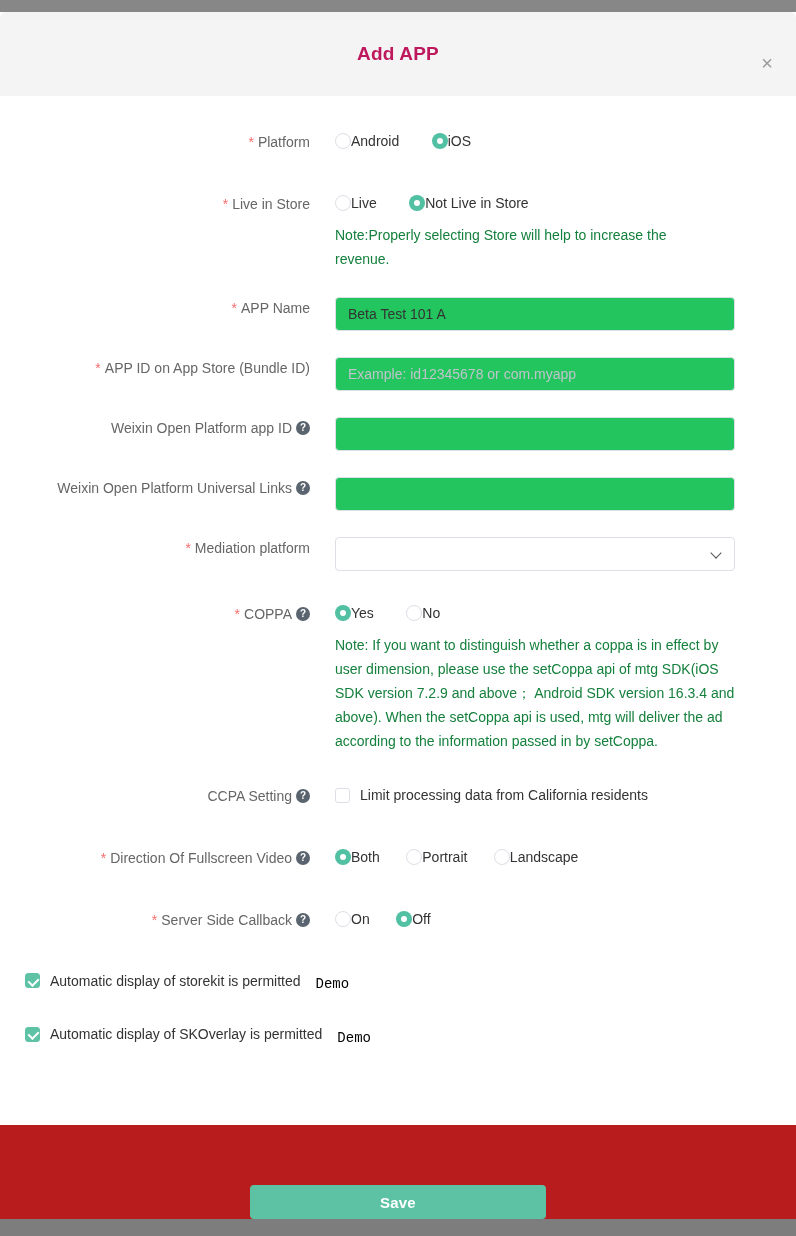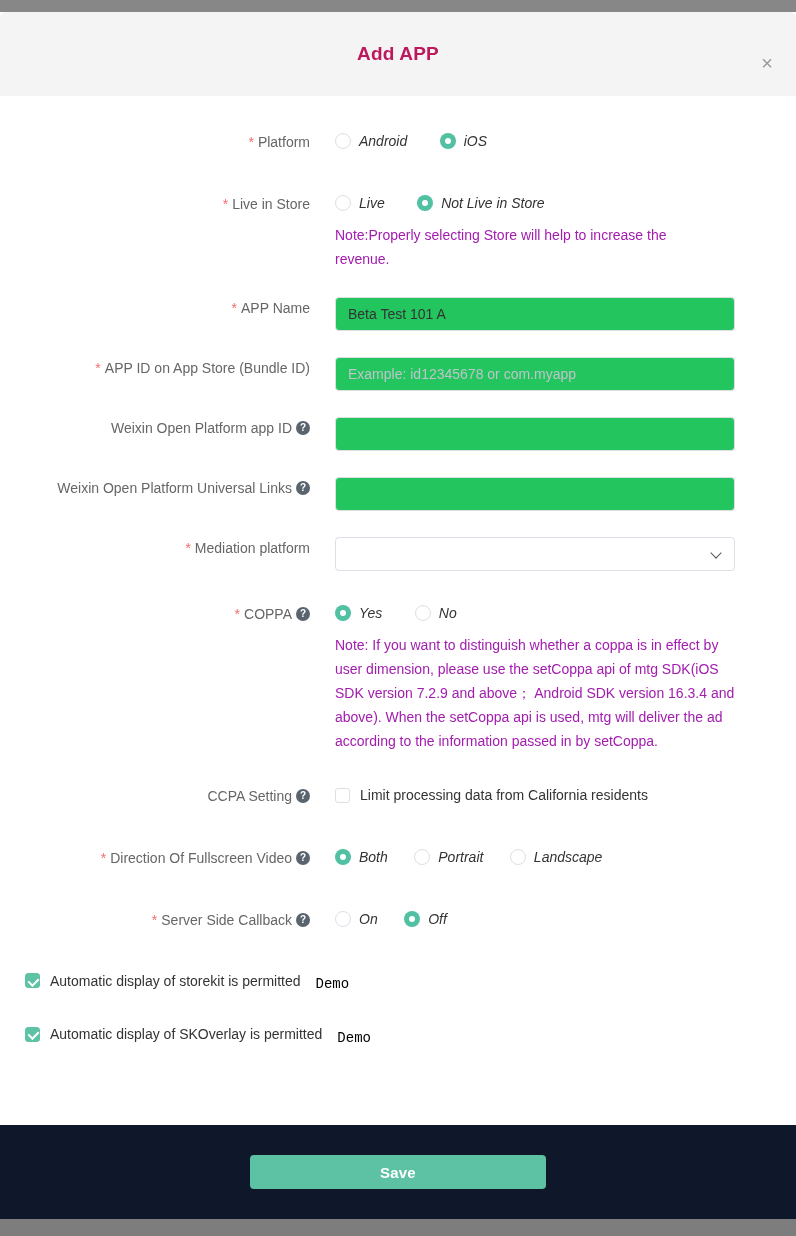--- a/index.html
+++ b/index.html
@@ -42,21 +42,21 @@
   .radio:last-child { margin-right: 0; }
   .radio-circle {
     width: 16px; height: 16px; border-radius: 50%;
     border: 1px solid #dcdfe6; background: #fff; flex: none; position: relative;
   }
   .radio.checked .radio-circle { border: none; background: #52c0a2; }
   .radio.checked .radio-circle::after {
     content: ""; position: absolute; left: 5px; top: 5px;
     width: 6px; height: 6px; border-radius: 50%; background: #fff;
   }
-  .radio-text { margin-left: 8px; font-size: 14px; color: #333; line-height: 20px; font-style: italic; }
+  .radio-text { margin-left: 0; font-size: 14px; color: #333; line-height: 20px; }
 
   
   .check { display: inline-flex; align-items: center; cursor: pointer; }
   .check-box {
     width: 15px; height: 15px; border-radius: 3px; flex: none;
     border: 1px solid #dcdfe6; background: #fff; position: relative;
   }
   .check.checked .check-box { background: #5ec3a4; border-color: #5ec3a4; }
   .check.checked .check-box::after {
     content: ""; position: absolute; left: 4px; top: 1.5px;
@@ -85,28 +85,28 @@
   }
 
   
   .qicon {
     width: 14px; height: 14px; border-radius: 50%; background: #5a646e;
     color: #fff; font-size: 10px; font-weight: 700; line-height: 14px;
     display: inline-flex; align-items: center; justify-content: center;
     flex: none; cursor: pointer;
   }
 
-  .note { font-size: 14px; color: #a21caf; line-height: 24px; margin-top: 8px; width: 410px; }
+  .note { font-size: 14px; color: #15803d; line-height: 24px; margin-top: 8px; width: 410px; }
   .note-live { width: 360px; }
 
   .demo-link { color: #000000; font-size: 14px; margin-left: 15px; text-decoration: none; cursor: pointer; font-family: Liberation Mono, monospace; }
 
   .modal-footer {
-    height: 94px; background: #0f172a; flex: none;
-    display: flex; justify-content: center; align-items: flex-start;
+    height: 94px; background: #b91c1c; flex: none;
+    display: flex; justify-content: center; align-items: flex-end;
   }
   .save-btn {
     margin-top: 30px; width: 296px; height: 34px; border: none; border-radius: 4px;
     background: #5dc2a3; color: #fff; font-size: 15px; font-weight: 600;
     font-family: "Liberation Sans", sans-serif; cursor: pointer; letter-spacing: .2px;
   }
 </style>
 </head>
 <body>
 

